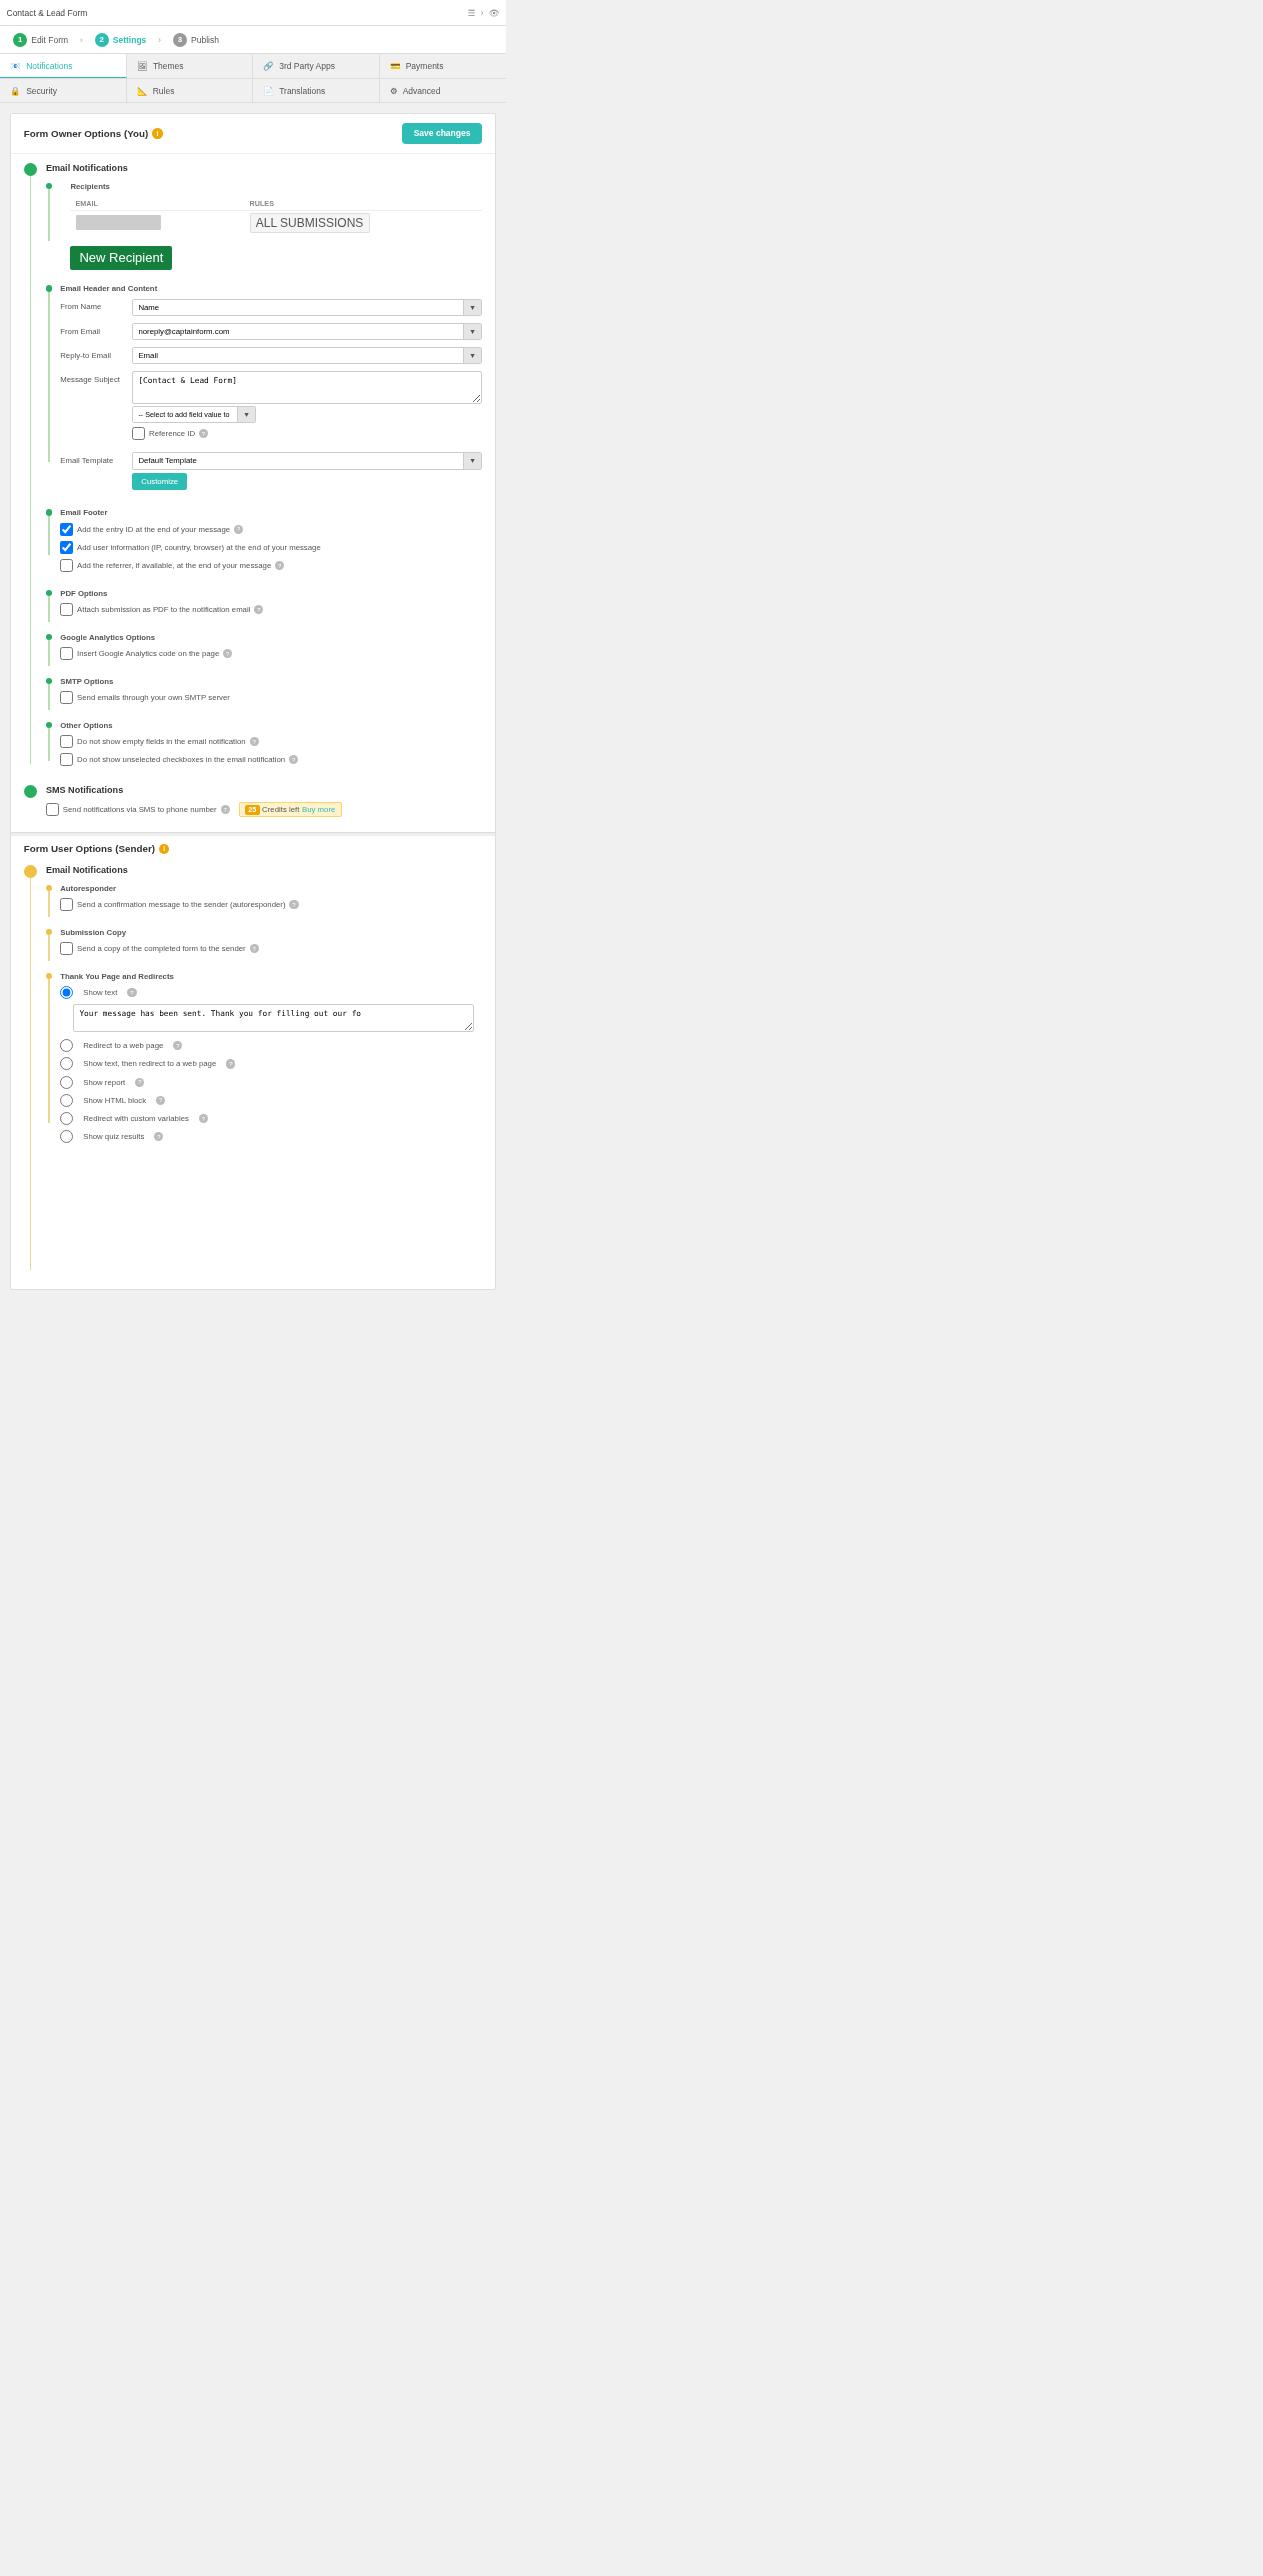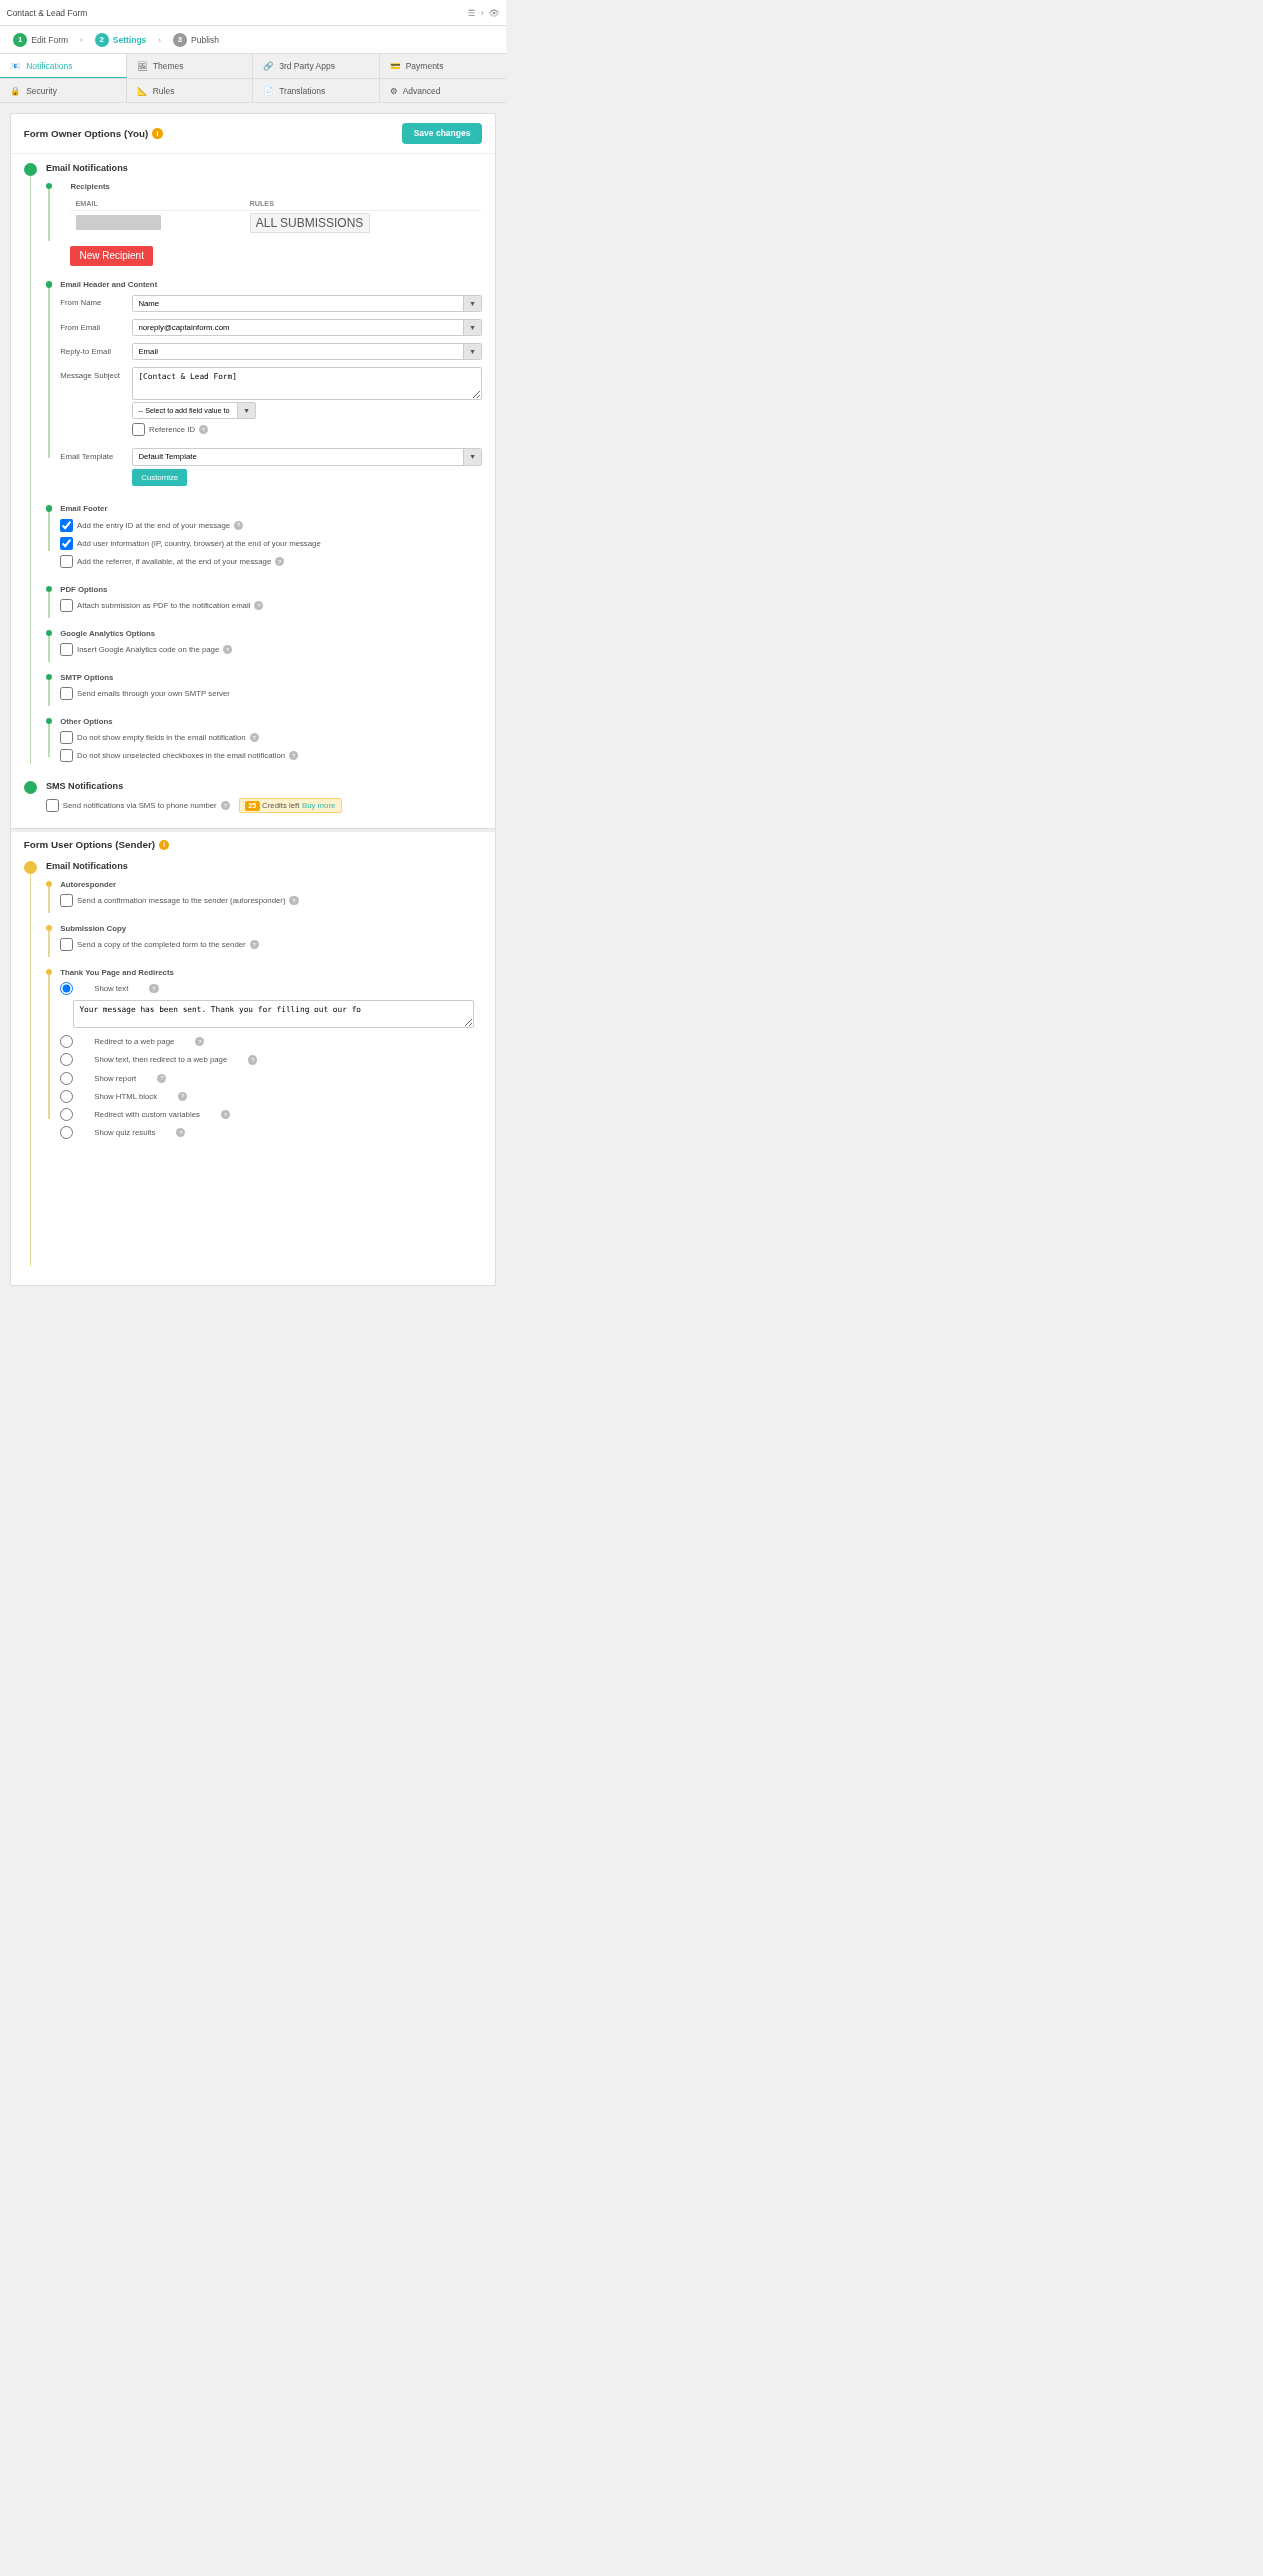--- a/index.html
+++ b/index.html
@@ -74,23 +74,23 @@
     .email-cell {
       background: #ccc; height: 14.4px; width: 85px;
       border-radius: 1.3px; display: inline-block;
     }
     .rules-badge {
       background: #f5f5f5; border: 0.7px solid #ddd;
       padding: 2px 5.2px; font-size: 12px; color: #555;
       border-radius: 1.3px;
     }
     .new-recipient-btn {
-      background: #ef4444; color: #fff; border: none;
+      background: #15803d; color: #fff; border: none;
       padding: 4.6px 9.1px; border-radius: 2px; cursor: pointer;
-      font-size: 10px; margin-top: 3.9px; margin-bottom: 2.6px;
+      font-size: 13px; margin-top: 3.9px; margin-bottom: 2.6px;
     }
 
     
     .form-group { display: flex; align-items: flex-start; margin-bottom: 6.5px; }
     .form-label { width: 72px; font-size: 7.8px; color: #555; padding-top: 3.9px; flex-shrink: 0; }
     .form-control-wrap { flex: 1; }
     .form-textarea {
       width: 100%; border: 0.7px solid #ccc; border-radius: 2px;
       padding: 3.9px 5.2px; font-size: 7.8px; min-height: 33px;
       resize: vertical; outline: none;
@@ -118,21 +118,21 @@
     .credits-badge {
       display: inline-flex; align-items: center; gap: 2.6px;
       background: #fff3cd; border: 0.7px solid #ffd166;
       border-radius: 2px; padding: 1.3px 5.2px; font-size: 7.8px; margin-left: 5.2px;
     }
     .credits-num { background: #f0a500; color: #fff; border-radius: 2px; padding: 0.7px 3.3px; font-size: 7.2px; font-weight: bold; }
     .buy-more { color: #2dbdb4; text-decoration: none; font-size: 7.8px; }
 
     
     .radio-row {
-      display: flex; align-items: center; gap: 21px;
+      display: flex; align-items: center; gap: 10px;
       margin-bottom: 5.2px; font-size: 7.8px; color: #555;
     }
 
     
     .thankyou-textarea {
       width: 95%; border: 0.7px solid #ccc; border-radius: 2px;
       padding: 3.9px 5.2px; font-size: 7.8px; min-height: 23.5px;
       resize: vertical; outline: none; margin-left: 13px; margin-bottom: 5.2px;
     }
     .main-section-title { font-size: 9.1px; font-weight: bold; color: #333; margin-bottom: 7.8px; }

